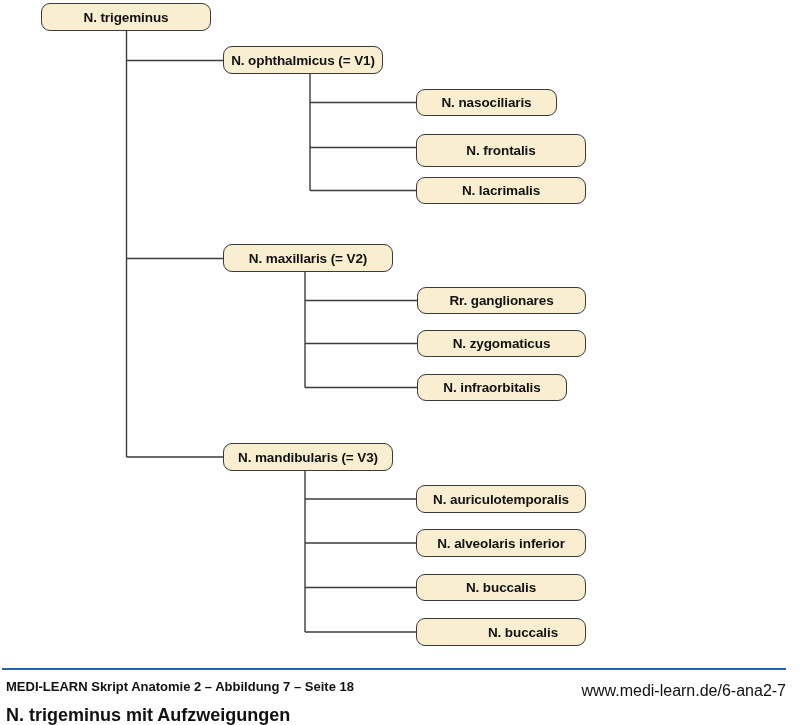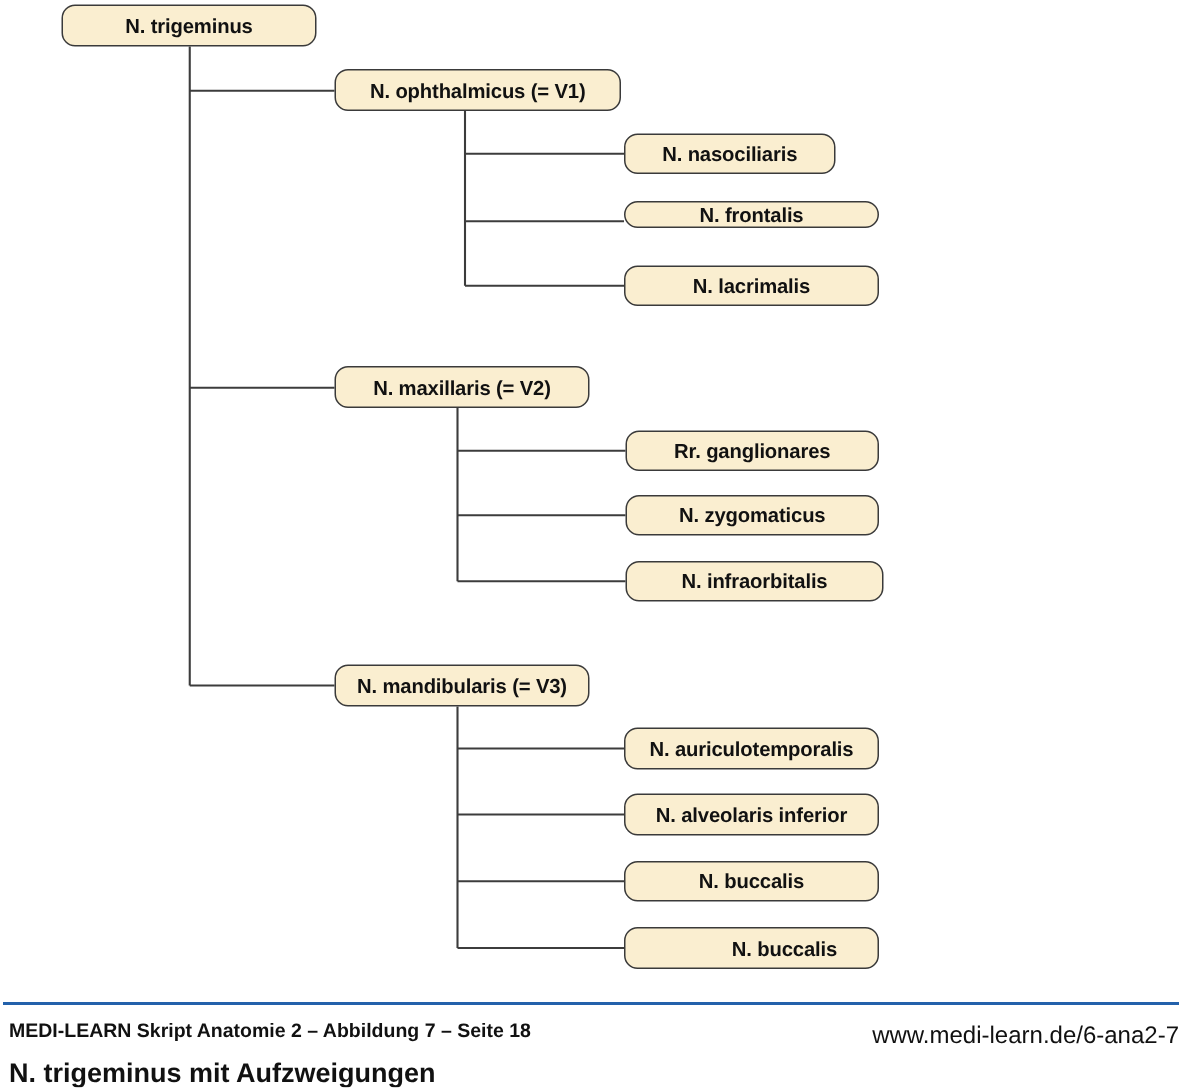--- a/index.html
+++ b/index.html
@@ -36,29 +36,29 @@
     border:1.5px solid var(--box-border);
     border-radius:9px;
     font-size:13.5px;
     font-weight:700;
     letter-spacing:-0.1px;
     white-space:nowrap;
     color:var(--text);
   }
   
   .n-root            {left:41px;  top:3px;   width:170px; height:28px;}
-  .n-v1              {left:223px; top:46px;  width:191px; height:28px;}
+  .n-v1              {left:223px; top:46px;  width:160px; height:28px;}
   .n-v2              {left:223px; top:244px; width:170px; height:28px;}
   .n-v3              {left:223px; top:443px; width:170px; height:28px;}
   .n-nasociliaris    {left:416px; top:89px;  width:141px; height:27px;}
-  .n-frontalis       {left:416px; top:134px; width:170px; height:18px;}
+  .n-frontalis       {left:416px; top:134px; width:170px; height:33px;}
   .n-lacrimalis      {left:416px; top:177px; width:170px; height:27px;}
   .n-ganglionares    {left:417px; top:287px; width:169px; height:27px;}
   .n-zygomaticus     {left:417px; top:330px; width:169px; height:27px;}
-  .n-infraorbitalis  {left:417px; top:374px; width:172px; height:27px;}
+  .n-infraorbitalis  {left:417px; top:374px; width:150px; height:27px;}
   .n-auriculotemporalis{left:416px; top:485px; width:170px; height:28px;}
   .n-alveolaris      {left:416px; top:529px; width:170px; height:28px;text-align:center;}
   .n-lingualis       {left:416px; top:574px; width:170px; height:27px;}
   .n-buccalis        {left:416px; top:618px; width:170px; height:28px;padding-left:44px;}
 
   .footer-rule{
     position:absolute;
     left:2px; top:668px;
     width:784px; height:2px;
     background:var(--footer-rule);

